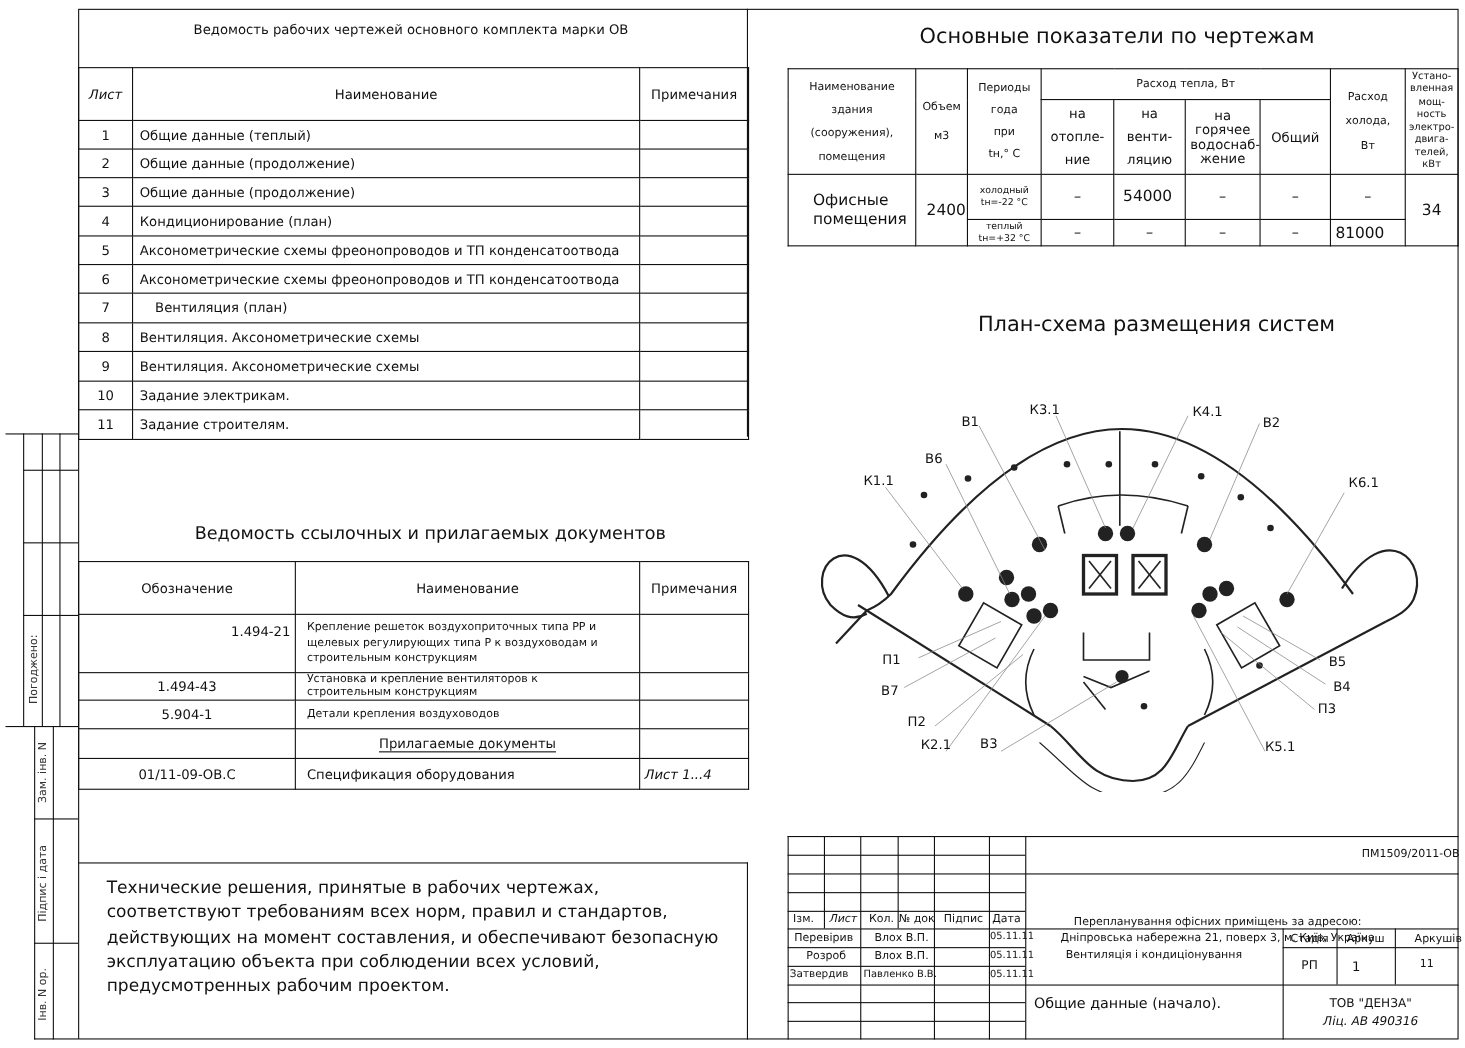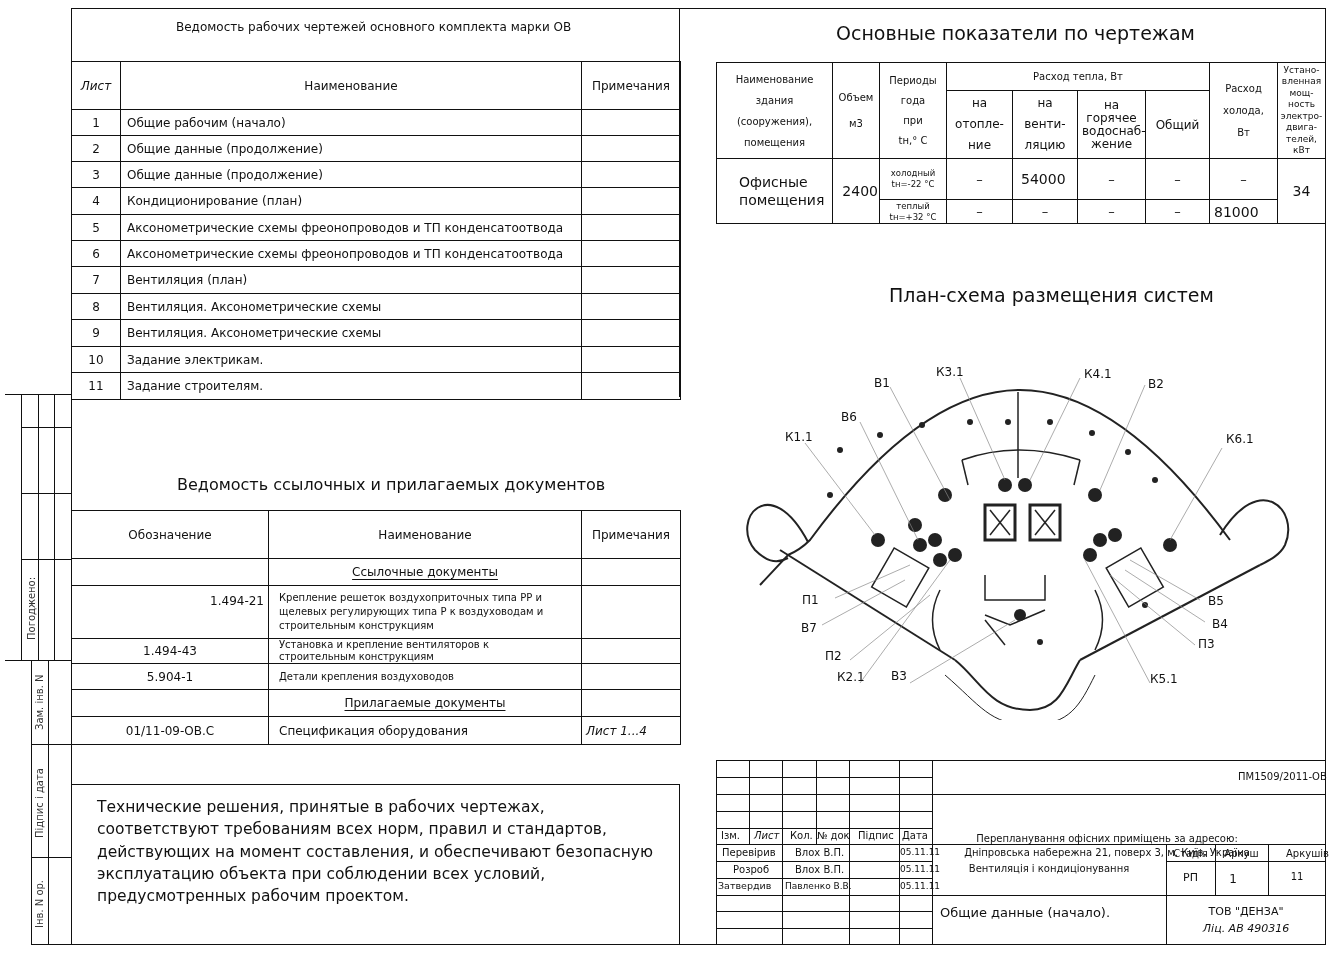--- a/index.html
+++ b/index.html
@@ -51,21 +51,21 @@
   <tbody>
       <tr style="height:48px;">
     <td class="c" style="font-style:italic">Лист</td>
     <td class="c">Наименование</td>
     <td class="c">Примечания</td>
   </tr>
   </tbody>
     <tbody id="drawings-body">
       <tr style="height: 26px;">
         <td class="c">1</td>
-        <td style="padding-left: 6px;">Общие рабочим (начало)</td>
+        <td style="padding-left: 6px;">Общие данные (теплый)</td>
         <td></td>
       </tr>
       <tr style="height: 26px;">
         <td class="c">2</td>
         <td style="padding-left: 6px;">Общие данные (продолжение)</td>
         <td></td>
       </tr>
       <tr style="height: 26px;">
         <td class="c">3</td>
         <td style="padding-left: 6px;">Общие данные (продолжение)</td>
@@ -81,21 +81,21 @@
         <td style="padding-left: 6px;">Аксонометрические схемы фреонопроводов и ТП конденсатоотвода</td>
         <td></td>
       </tr>
       <tr style="height: 26px;">
         <td class="c">6</td>
         <td style="padding-left: 6px;">Аксонометрические схемы фреонопроводов и ТП конденсатоотвода</td>
         <td></td>
       </tr>
       <tr style="height: 27px;">
         <td class="c">7</td>
-        <td style="padding-left: 6px;">Вентиляция (план)</td>
+        <td style="padding-left: 20px;">Вентиляция (план)</td>
         <td></td>
       </tr>
       <tr style="height: 26px;">
         <td class="c">8</td>
         <td style="padding-left: 6px;">Вентиляция. Аксонометрические схемы</td>
         <td></td>
       </tr>
       <tr style="height: 27px;">
         <td class="c">9</td>
         <td style="padding-left: 6px;">Вентиляция. Аксонометрические схемы</td>
@@ -119,25 +119,20 @@
   <colgroup>
       <col style="width:197px">
       <col style="width:313px">
       <col style="width:99px">
     </colgroup>
   <tbody>
       <tr style="height:48px;">
     <td class="c">Обозначение</td>
     <td class="c">Наименование</td>
     <td class="c">Примечания</td>
-  </tr>
-  <tr style="height:27px;">
-    <td></td>
-    <td class="c"><span class="u">Ссылочные документы</span></td>
-    <td></td>
   </tr>
   <tr style="height:53px;">
     <td class="c" style="vertical-align:top;padding-top:8px;text-align:right;">1.494-21</td>
     <td style="font-size:10px;line-height:14px;padding-left:10px;">
       <div>Крепление решеток воздухоприточных типа РР и</div>
       <div>щелевых регулирующих типа Р к воздуховодам и</div>
       <div>строительным конструкциям</div>
     </td>
     <td></td>
   </tr>

